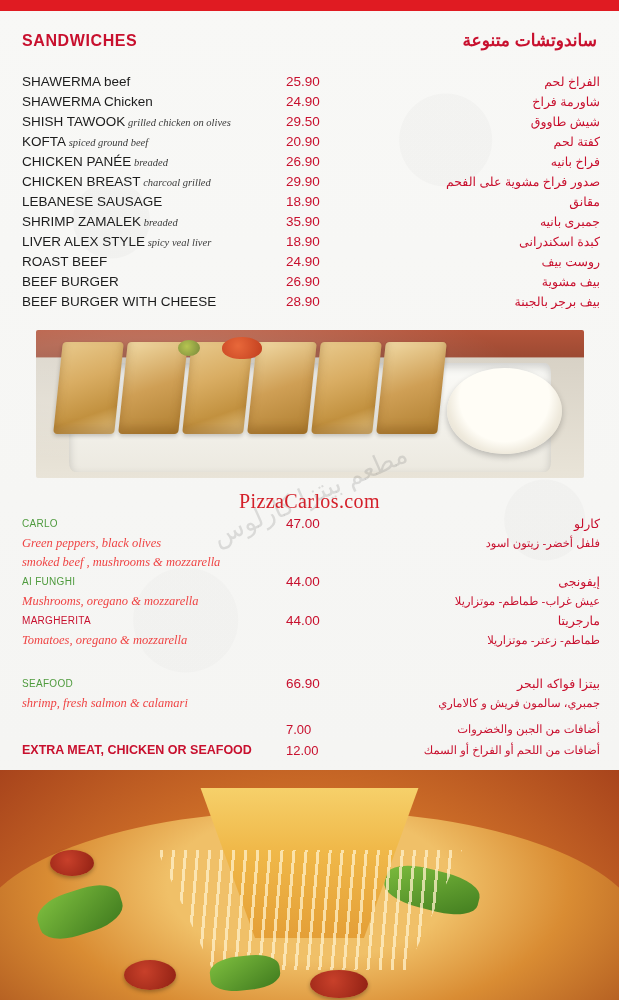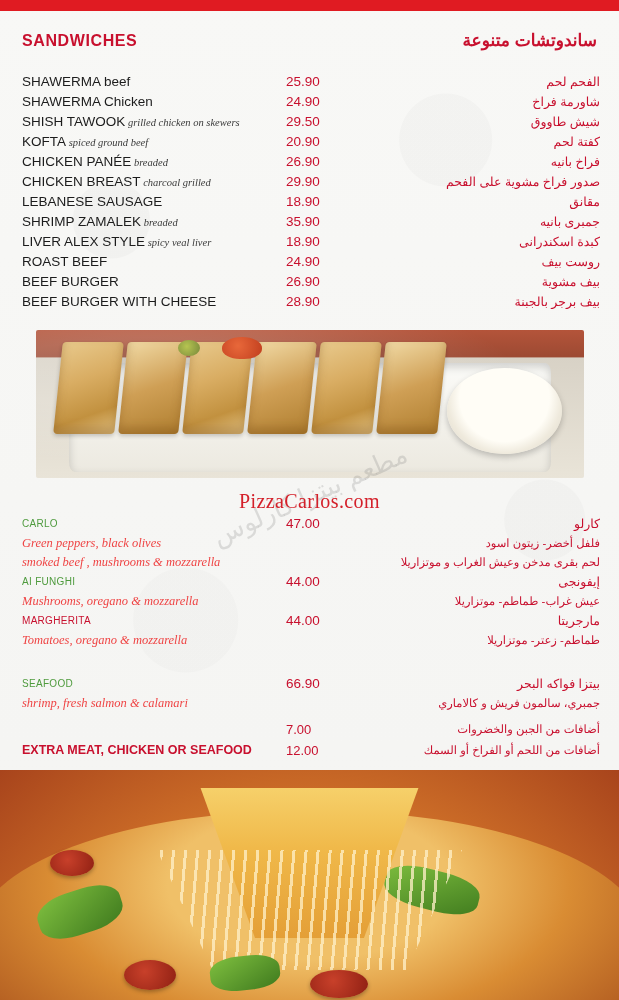--- a/index.html
+++ b/index.html
@@ -333,29 +333,29 @@
 
   <div class="section-head" style="top: 30px;">
     <span class="en">SANDWICHES</span>
     <span class="ar">ساندوتشات متنوعة</span>
   </div>
 
   <div class="items" id="sandwich-items" style="top: 72px;">
       <div class="row">
         <div class="name">SHAWERMA beef</div>
         <div class="price">25.90</div>
-        <div class="ar">الفحم لحم</div>
+        <div class="ar">الفراخ لحم</div>
       </div>
       <div class="row">
         <div class="name">SHAWERMA Chicken</div>
         <div class="price">24.90</div>
         <div class="ar">شاورمة فراخ</div>
       </div>
       <div class="row">
-        <div class="name">SHISH TAWOOK<span class="desc"> grilled chicken on skewers</span></div>
+        <div class="name">SHISH TAWOOK<span class="desc"> grilled chicken on olives</span></div>
         <div class="price">29.50</div>
         <div class="ar">شيش طاووق</div>
       </div>
       <div class="row">
         <div class="name">KOFTA<span class="desc"> spiced ground beef</span></div>
         <div class="price">20.90</div>
         <div class="ar">كفتة لحم</div>
       </div>
       <div class="row">
         <div class="name">CHICKEN PANÉE<span class="desc"> breaded</span></div>
@@ -422,21 +422,20 @@
         <span class="pname green">CARLO</span>
         <span class="pprice">47.00</span>
         <span class="par">كارلو</span>
       </div>
       <div class="p-desc">
         <span class="den">Green peppers, black olives</span>
         <span class="dar">فلفل أخضر- زيتون اسود</span>
       </div>
       <div class="p-desc">
         <span class="den">smoked beef , mushrooms &amp; mozzarella</span>
-        <span class="dar">لحم بقرى مدخن وعيش الغراب و موتزاريلا</span>
       </div>
       <div class="p-row" style="height: 20px; line-height: 20px;">
         <span class="pname green">AI FUNGHI</span>
         <span class="pprice">44.00</span>
         <span class="par">إيفونجى</span>
       </div>
       <div class="p-desc">
         <span class="den">Mushrooms, oregano &amp; mozzarella</span>
         <span class="dar">عيش غراب- طماطم- موتزاريلا</span>
       </div>

